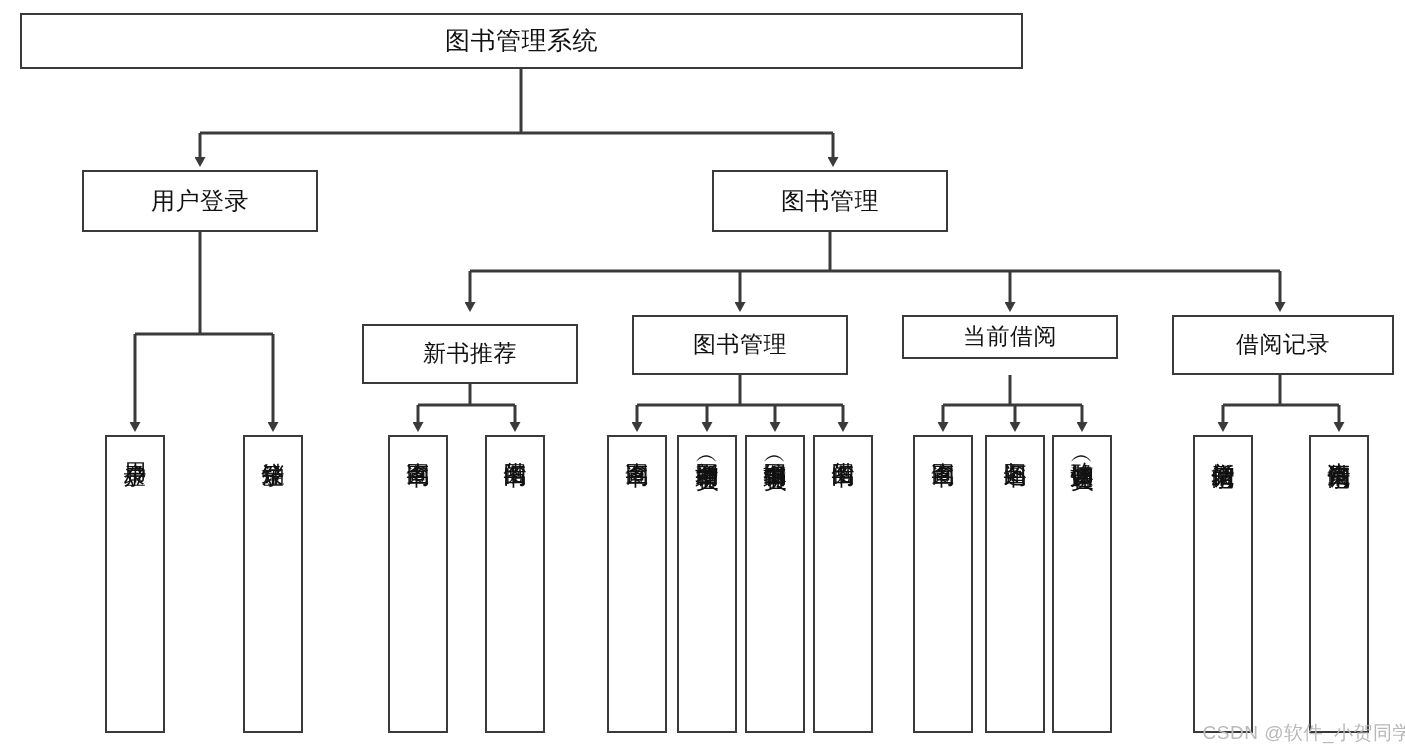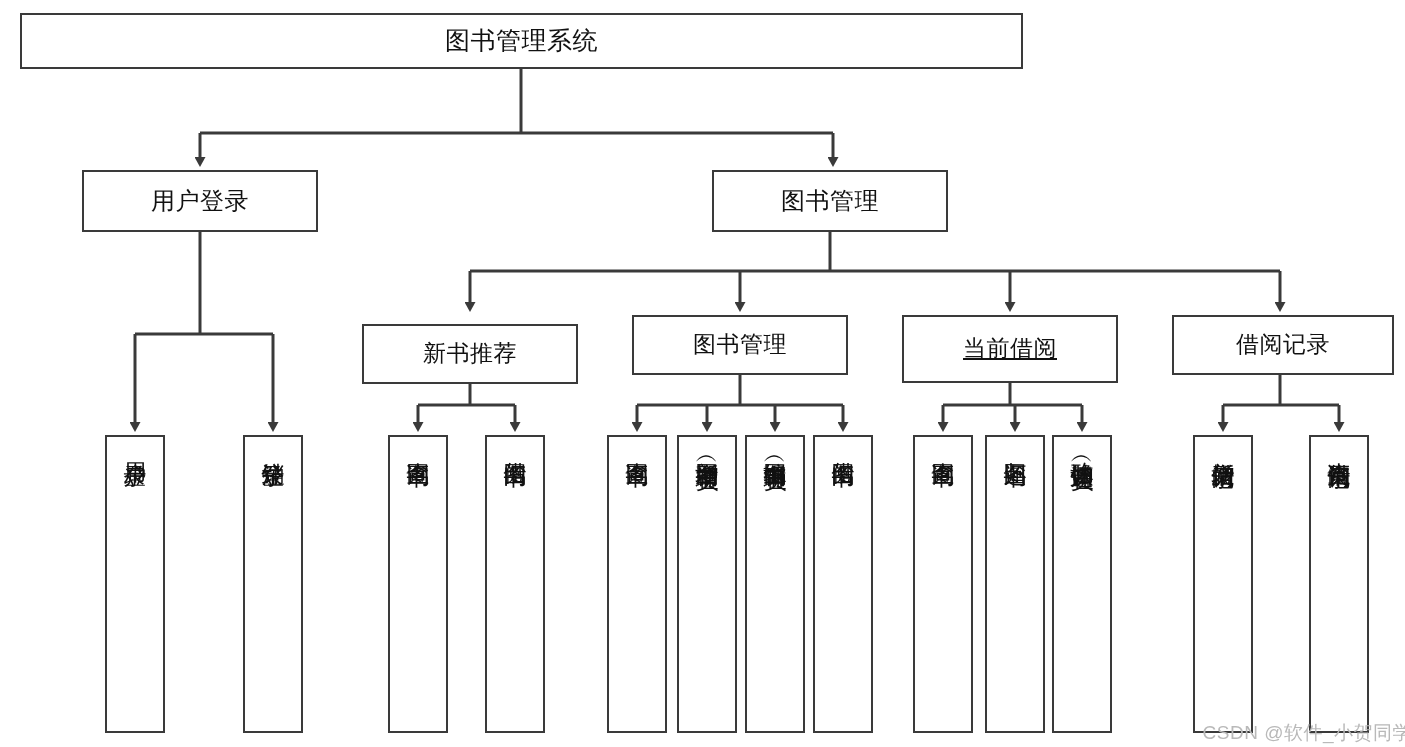--- a/index.html
+++ b/index.html
@@ -137,21 +137,21 @@
   <div class="node level2" style="left:712px; top:170px; width:236px; height:62px;">
     <span class="label">图书管理</span>
   </div>
 
   <div class="node level3" style="left:362px; top:324px; width:216px; height:60px;">
     <span class="label">新书推荐</span>
   </div>
   <div class="node level3" style="left:632px; top:315px; width:216px; height:60px;">
     <span class="label">图书管理</span>
   </div>
-  <div class="node level3" style="left:902px; top:315px; width:216px; height:68px;text-decoration:underline;">
+  <div class="node level3" style="left:902px; top:315px; width:216px; height:44px;">
     <span class="label">当前借阅</span>
   </div>
   <div class="node level3" style="left:1172px; top:315px; width:222px; height:60px;">
     <span class="label">借阅记录</span>
   </div>
 
   <div class="node leaf" style="left:105px; top:435px; width:60px; height:298px;">
     <span class="label">用户登录</span>
   </div>
   <div class="node leaf" style="left:243px; top:435px; width:60px; height:298px;">

